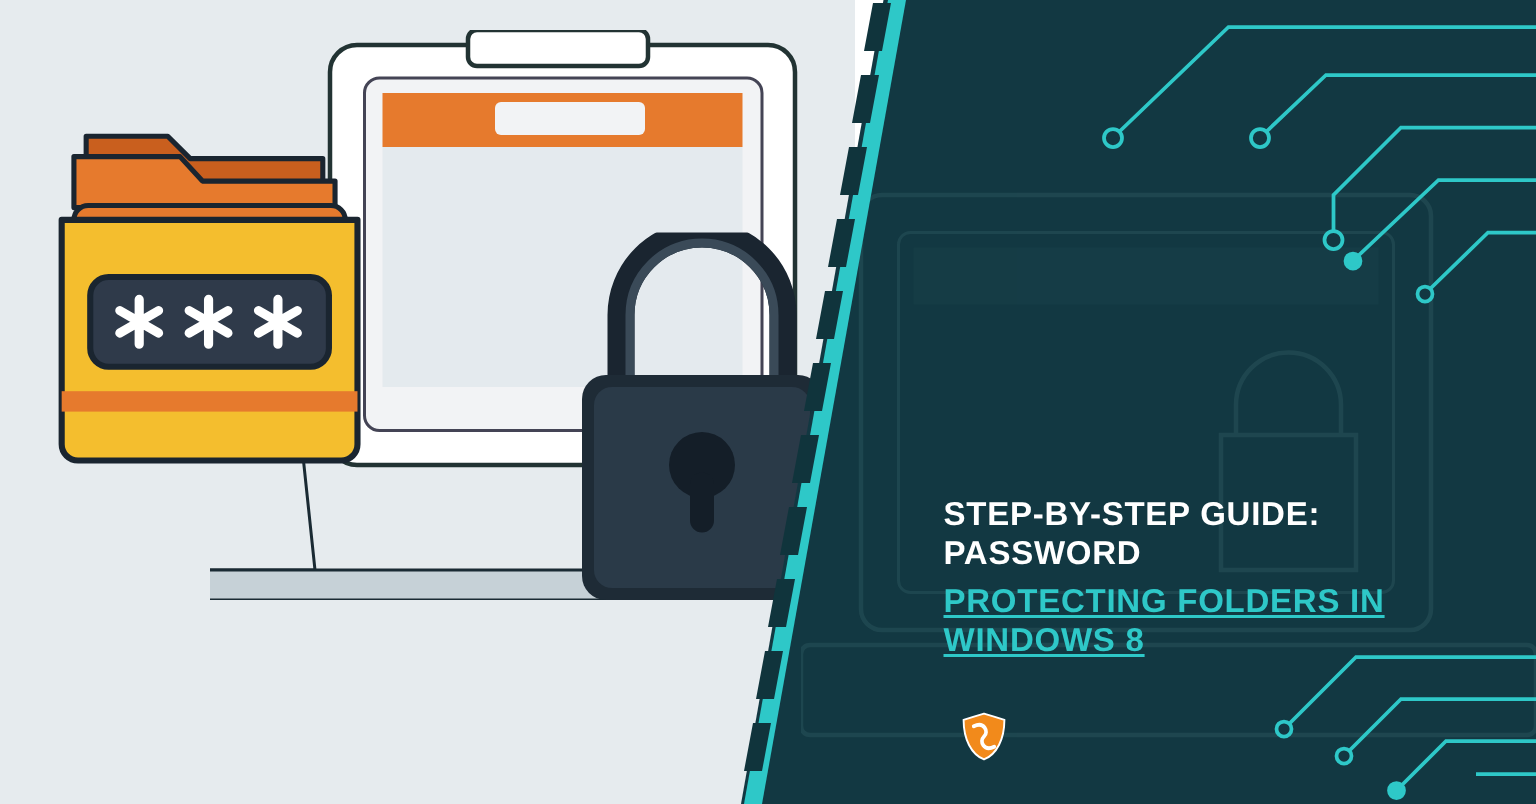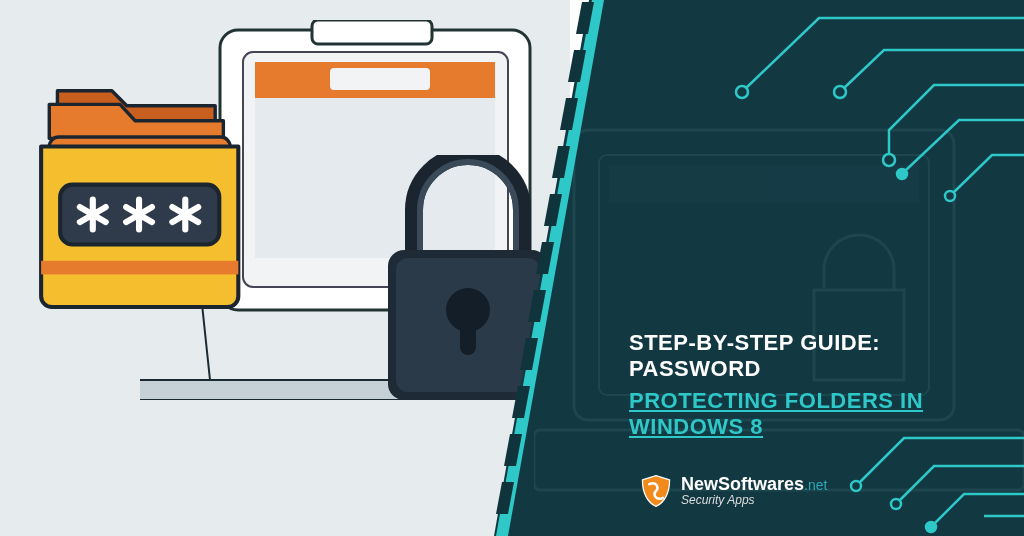--- a/index.html
+++ b/index.html
@@ -233,27 +233,20 @@
     <div class="title-block">
       <div class="title-line1">STEP-BY-STEP GUIDE: PASSWORD</div>
       <div class="title-line2">PROTECTING FOLDERS IN WINDOWS 8</div>
     </div>
 
     <div class="brand">
       <svg class="brand-logo" viewBox="0 0 40 40">
         <path d="M20 2 C27 4 33 6 36 7 C36 22 30 34 20 38 C10 34 4 22 4 7 C7 6 13 4 20 2 Z" fill="#F28A1B" stroke="#fff" stroke-width="1.5"></path>
         <path d="M12 12 C20 8 24 16 20 20 C16 24 20 32 28 28" fill="none" stroke="#FFF" stroke-width="3" stroke-linecap="round"></path>
       </svg>
-      <div class="brand-text">
-        <div class="brand-row1">
-          <span class="brand-name">NewSoftwares</span>
-          <span class="brand-domain">.net</span>
-        </div>
-        <div class="brand-sub">Security Apps</div>
-      </div>
     </div>
   </div>
 
   <svg class="divider" viewBox="0 0 120 536">
 
     <path d="M98 0 L110 0 L14 536 L2 536 Z" fill="#2EC8C8"></path>
 
     <g>
       <defs>
         <clipPath id="dashclip">

